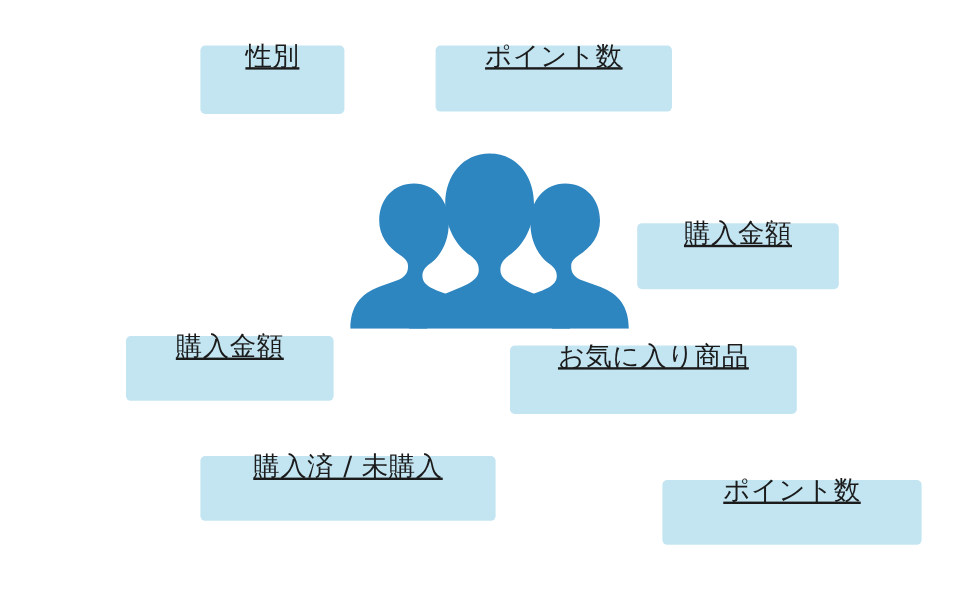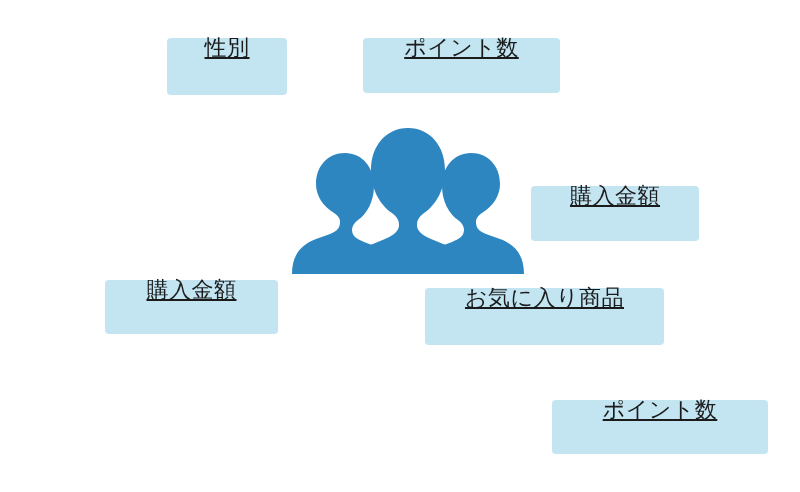--- a/index.html
+++ b/index.html
@@ -85,20 +85,23 @@
   </div>
 
   <div class="badge b-amount-left">
     <span class="badge-label">購入金額</span>
   </div>
 
   <div class="badge b-favorite">
     <span class="badge-label">お気に入り商品</span>
   </div>
 
+  <div class="badge b-status">
+    <span class="badge-label">購入済 / 未購入</span>
+  </div>
 
   <div class="badge b-points">
     <span class="badge-label">ポイント数</span>
   </div>
 
   <div id="people-icon">
     <svg viewBox="0 0 240 148" xmlns="http://www.w3.org/2000/svg" aria-hidden="true">
       <g fill="#2e86c1">
 
         <path d="M57 27

